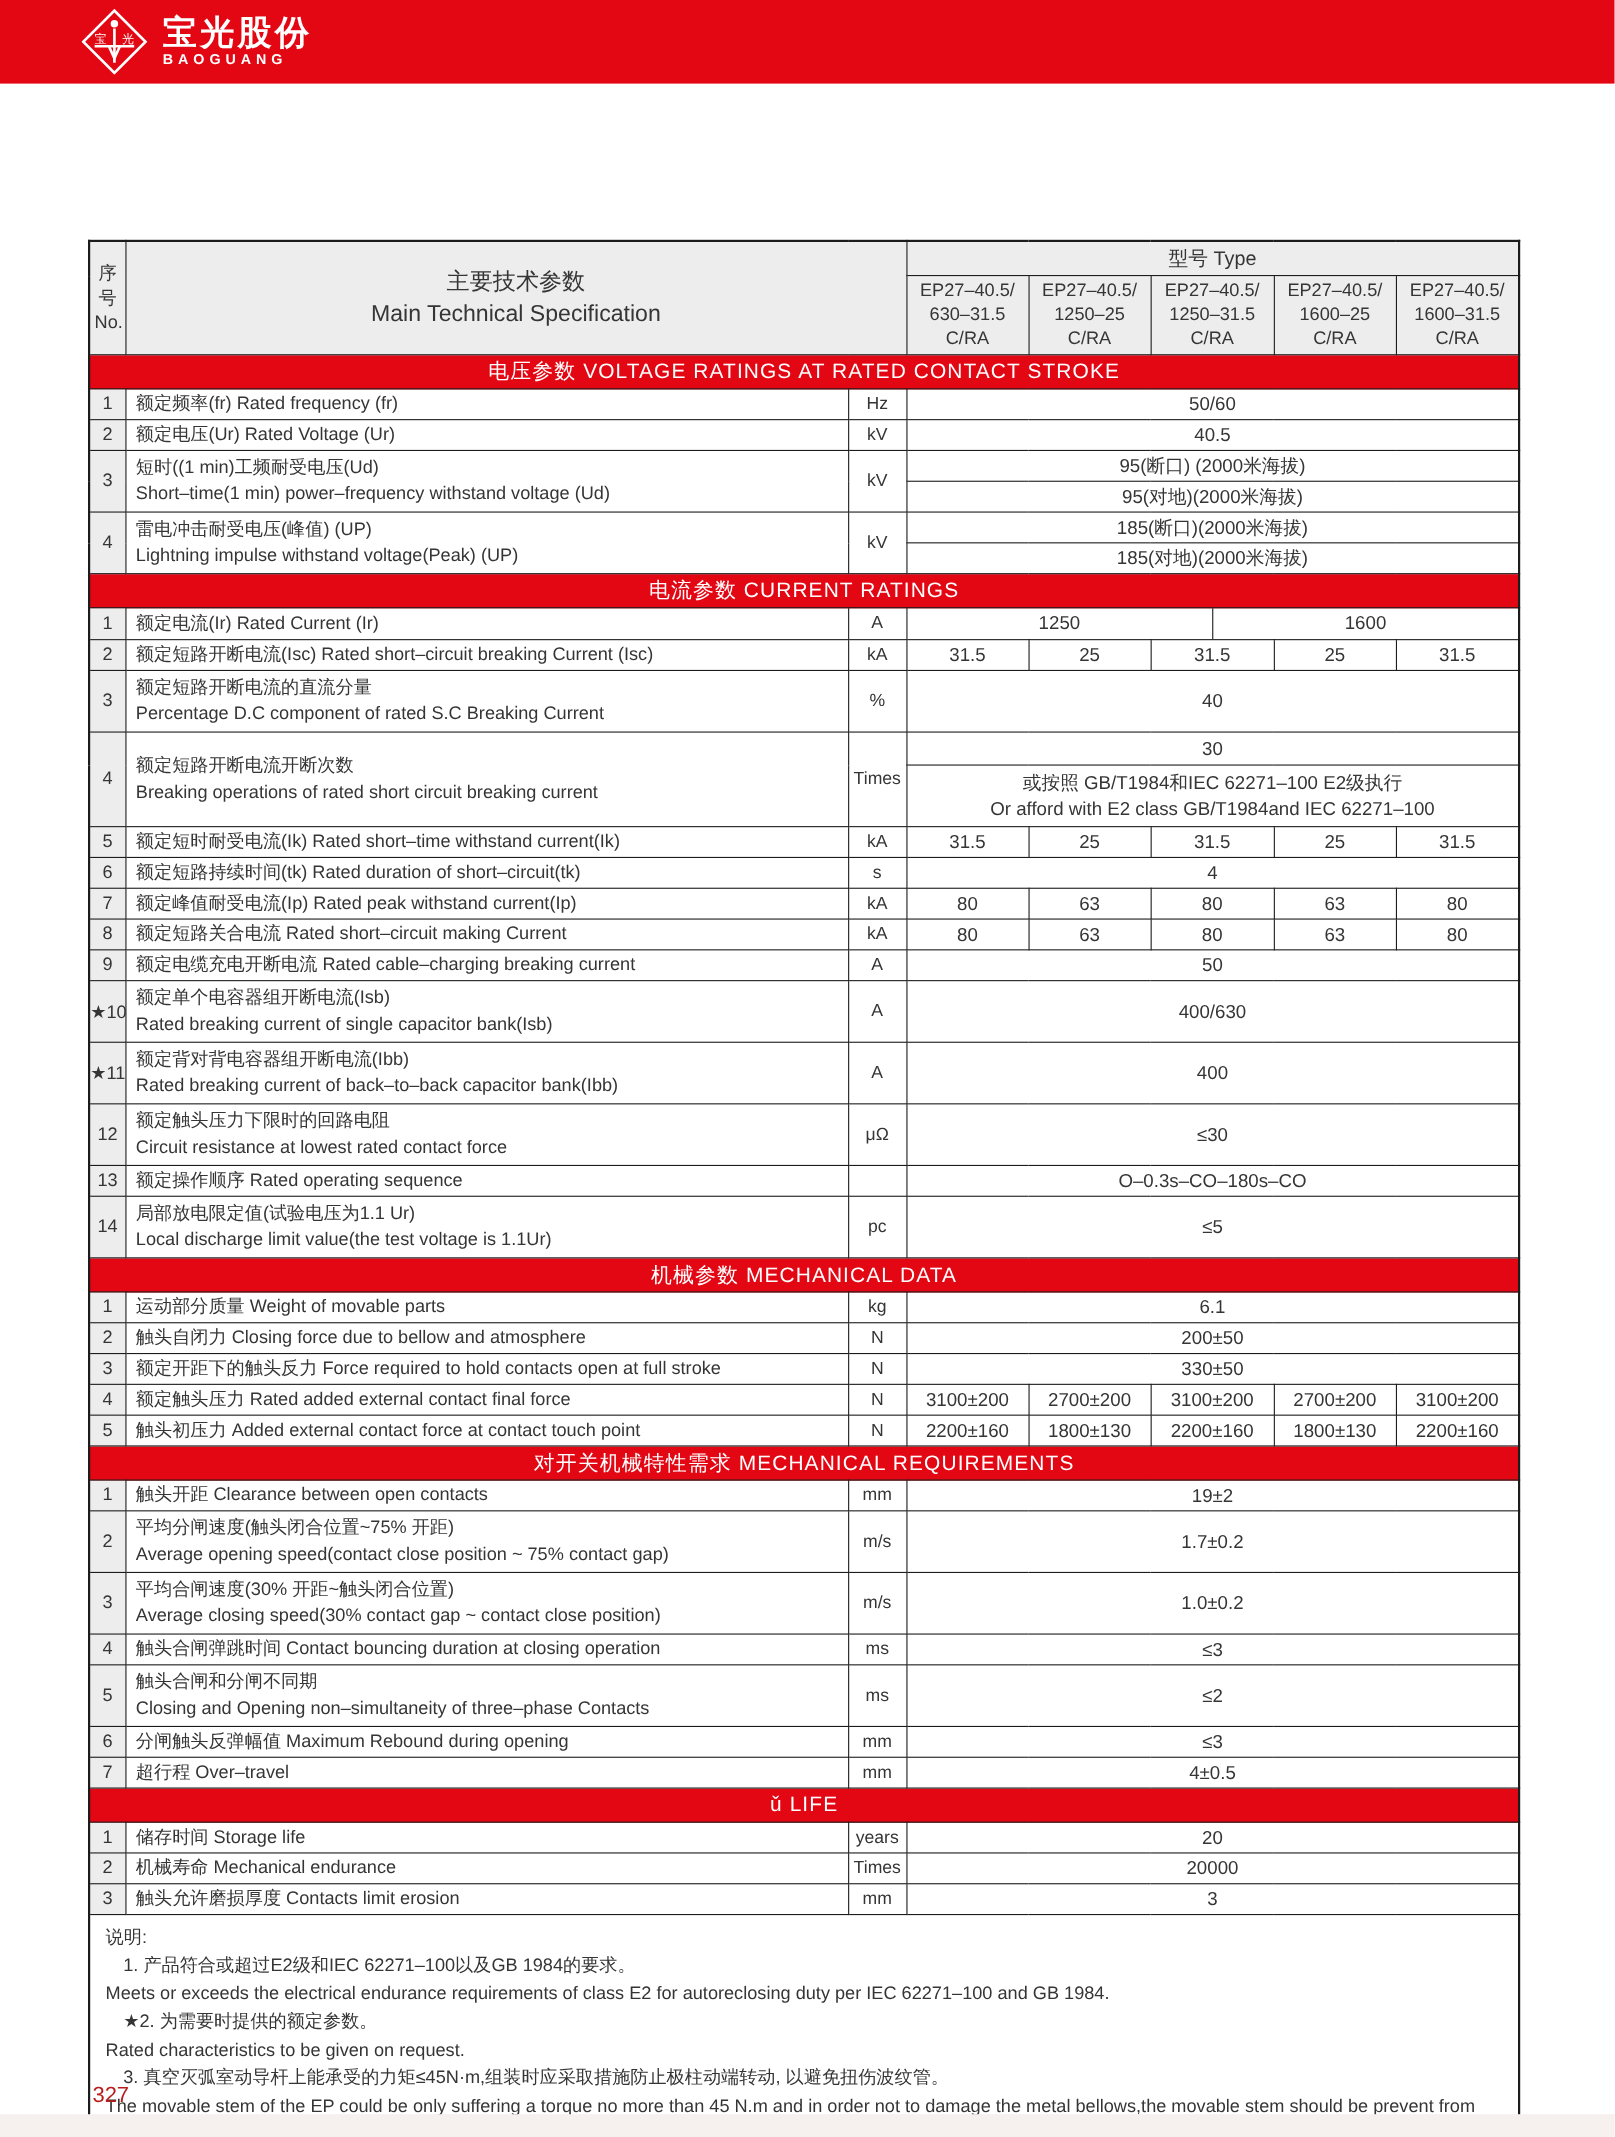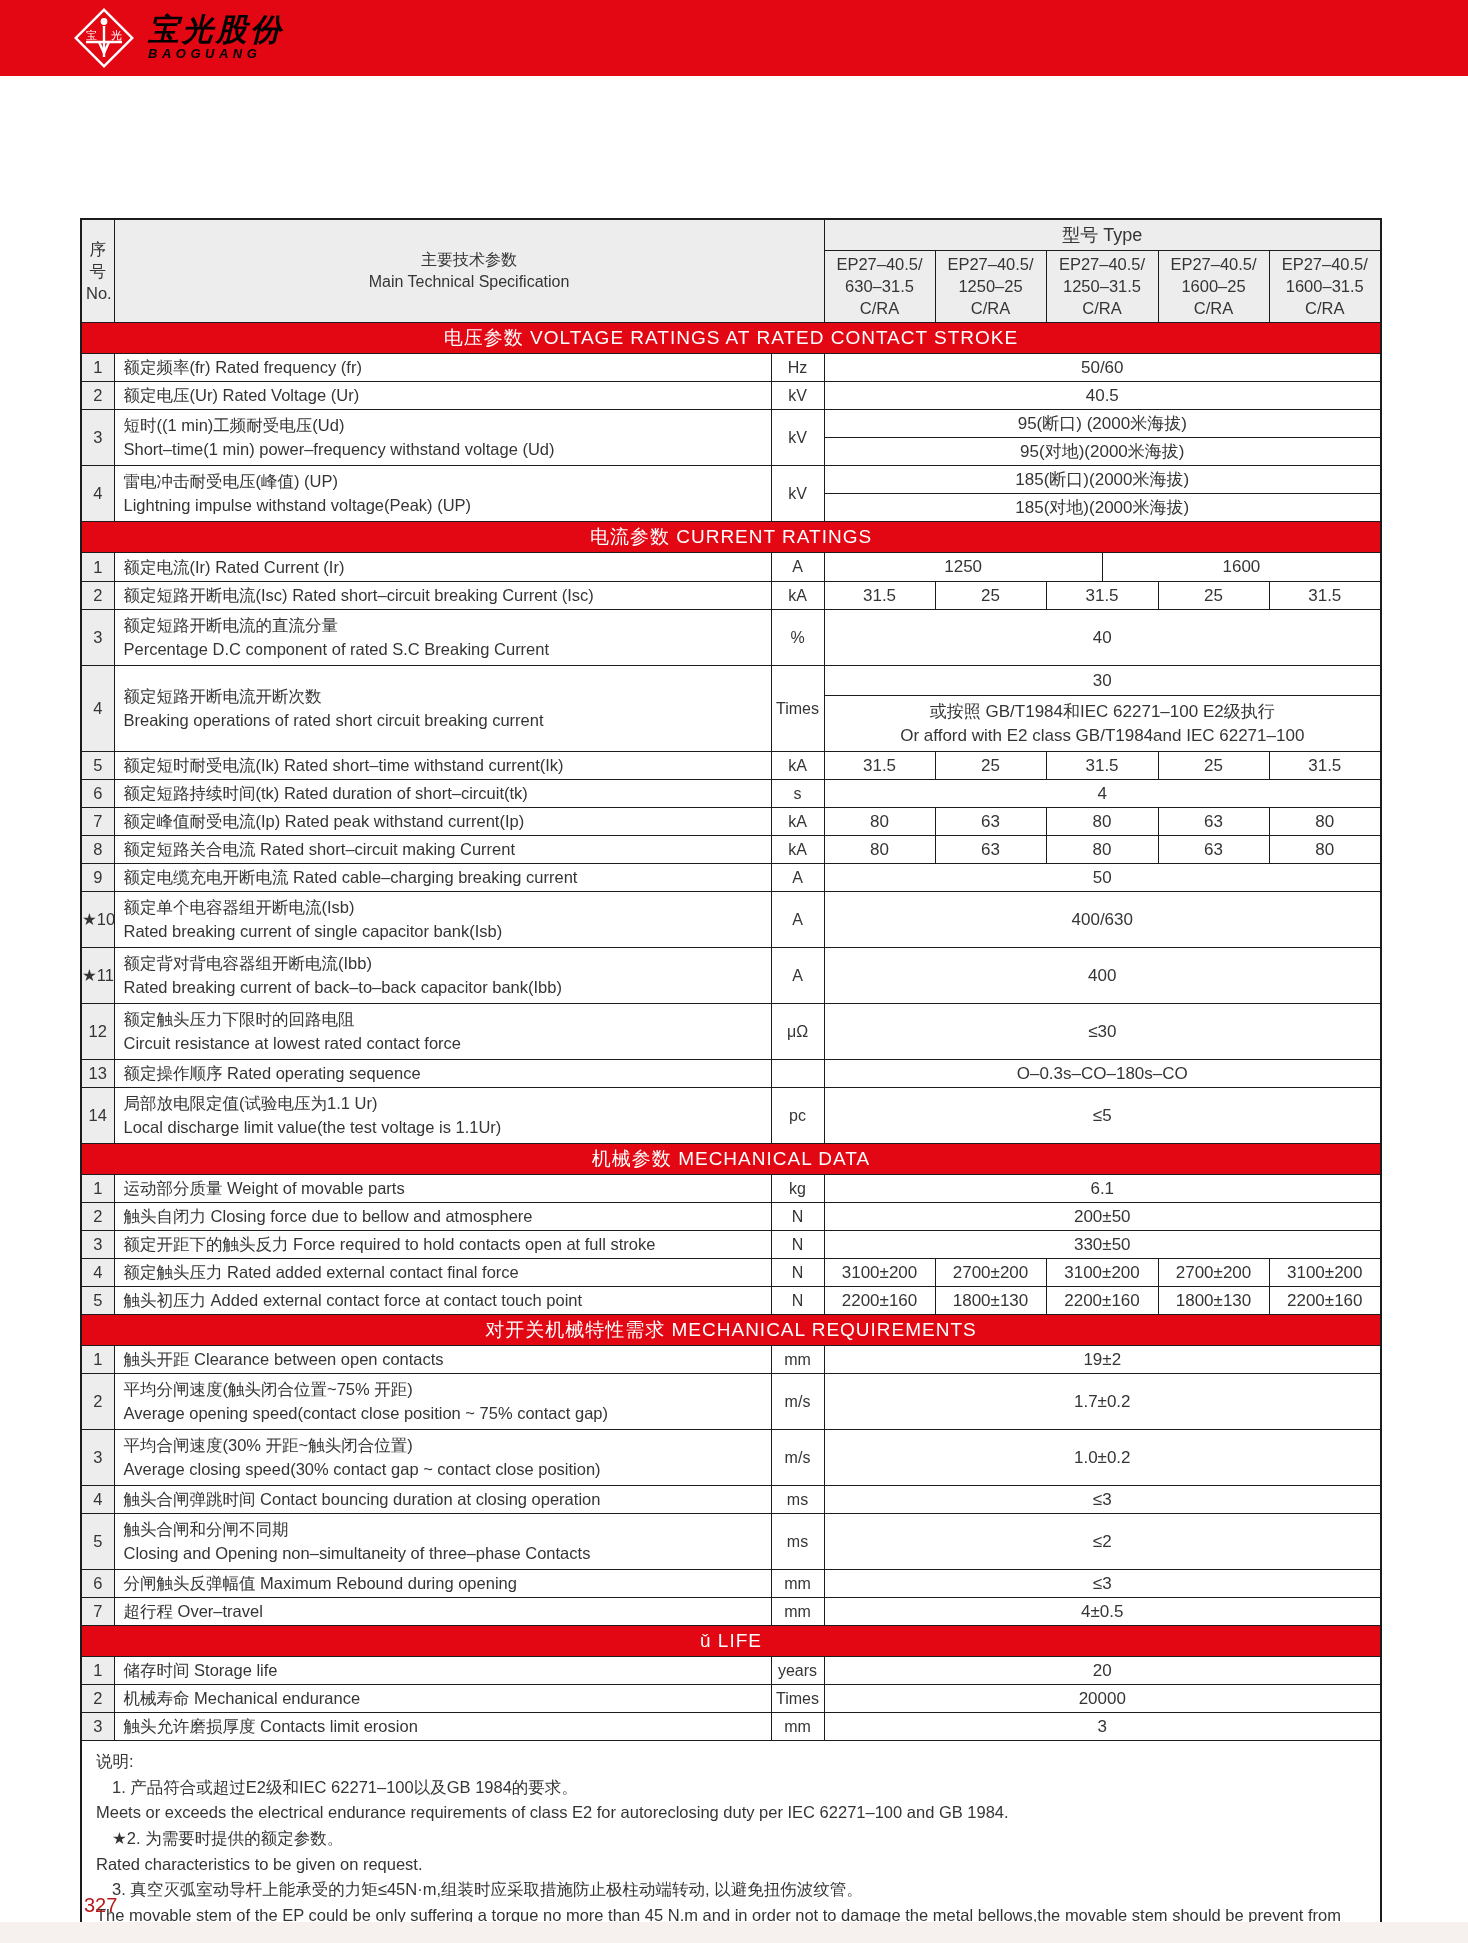--- a/index.html
+++ b/index.html
@@ -3,39 +3,39 @@
 <meta charset="utf-8">
 <style>
   html,body{margin:0;padding:0;background:#ffffff;}
   .page{position:relative;width:1468px;height:1943px;background:#ffffff;overflow:hidden;
         font-family:"Liberation Sans","DejaVu Sans",sans-serif;color:#353535;}
 
   
   .topband{position:absolute;left:0;top:0;width:1468px;height:76px;background:#e30613;}
   .logo{position:absolute;left:74px;top:8px;display:flex;align-items:center;}
   .emblem{width:60px;height:60px;display:block;}
-  .logotext{margin-left:14px;color:#000000;font-style:italic;}
+  .logotext{margin-left:14px;color:#ffffff;}
   .logotext .cn{font-size:31px;font-weight:bold;letter-spacing:3px;line-height:1.05;}
   .logotext .en{font-size:13px;font-weight:bold;letter-spacing:4.5px;line-height:1.2;}
 
   
   .titlebar{position:absolute;left:80px;top:118px;width:1265px;height:57px;background:#e30613;
             border-radius:0 0 120px 57px;border-bottom-right-radius:120px 57px;
             display:flex;align-items:center;}
   .title-cn{color:#fff;font-size:35px;font-weight:bold;letter-spacing:2px;margin-left:40px;white-space:nowrap;}
   .title-en{color:#fff;font-size:20px;margin-left:24px;white-space:nowrap;}
 
   
   table.spec{position:absolute;left:80px;top:218px;width:1300px;border-collapse:collapse;
              table-layout:fixed;border:2px solid #1c1c1c;}
   td{border:1px solid #1c1c1c;padding:0 4px;font-size:17px;color:#353535;vertical-align:middle;}
   .c{text-align:center;}
   .hdr{background:#ededed;}
   .h-no div{font-size:16.5px;line-height:1.35;}
-  .h-spec div{font-size:16px;line-height:1.4;}
+  .h-spec div{font-size:21px;line-height:1.4;}
   .h-type{font-size:18px;height:30px;}
   .h-model{font-size:16.5px;padding:3px 0;}
   .h-model div{line-height:1.32;}
   .no{background:#ededed;font-size:16.5px;padding:0;}
   .name{padding-left:9px;font-size:16.5px;text-align:left;}
   .name div{line-height:1.42;}
   .unit{font-size:16px;padding:0;}
   .val{font-size:17px;}
   .val div{line-height:1.42;}
   .bar{background:#e30613;color:#ffffff;font-size:19px;height:30px;letter-spacing:1px;

